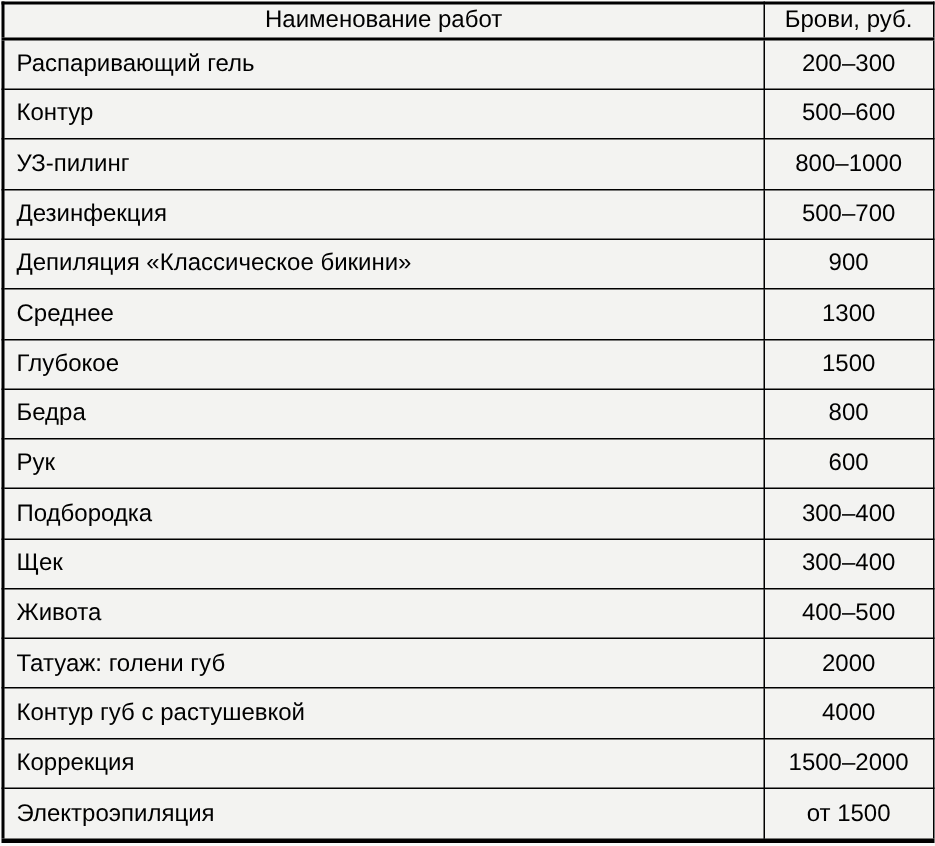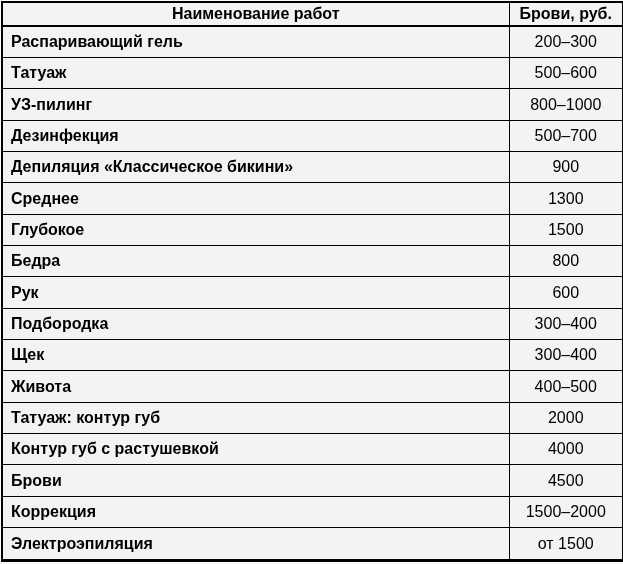--- a/index.html
+++ b/index.html
@@ -27,27 +27,26 @@
   table.price-table td {
     border: 1px solid #000;
     color: #000;
     font-size: 16px;
     line-height: 1.1;
     padding: 2px 8px;
     overflow: hidden;
     white-space: nowrap;
   }
   table.price-table th {
-    font-weight: bold;
+    font-weight: normal;
     text-align: center;
     border-bottom-width: 2px;
   }
   table.price-table td.name-cell {
     text-align: left;
-    font-weight: bold;
   }
   table.price-table td.price-cell,
   table.price-table th.price-head {
     text-align: center;
     padding: 2px 3px;
   }
   col.name-col  { width: 507px; }
   col.price-col { width: 114px; }
 </style>
 </head>
@@ -63,21 +62,21 @@
       <th class="name-head">Наименование работ</th>
       <th class="price-head">Брови, руб.</th>
     </tr>
   </thead>
   <tbody>
       <tr>
         <td class="name-cell">Распаривающий гель</td>
         <td class="price-cell">200–300</td>
       </tr>
       <tr>
-        <td class="name-cell">Татуаж</td>
+        <td class="name-cell">Контур</td>
         <td class="price-cell">500–600</td>
       </tr>
       <tr>
         <td class="name-cell">УЗ-пилинг</td>
         <td class="price-cell">800–1000</td>
       </tr>
       <tr>
         <td class="name-cell">Дезинфекция</td>
         <td class="price-cell">500–700</td>
       </tr>
@@ -107,30 +106,26 @@
       </tr>
       <tr>
         <td class="name-cell">Щек</td>
         <td class="price-cell">300–400</td>
       </tr>
       <tr>
         <td class="name-cell">Живота</td>
         <td class="price-cell">400–500</td>
       </tr>
       <tr>
-        <td class="name-cell">Татуаж: контур губ</td>
+        <td class="name-cell">Татуаж: голени губ</td>
         <td class="price-cell">2000</td>
       </tr>
       <tr>
         <td class="name-cell">Контур губ с растушевкой</td>
         <td class="price-cell">4000</td>
-      </tr>
-      <tr>
-        <td class="name-cell">Брови</td>
-        <td class="price-cell">4500</td>
       </tr>
       <tr>
         <td class="name-cell">Коррекция</td>
         <td class="price-cell">1500–2000</td>
       </tr>
       <tr>
         <td class="name-cell">Электроэпиляция</td>
         <td class="price-cell">от 1500</td>
       </tr>
     </tbody>

